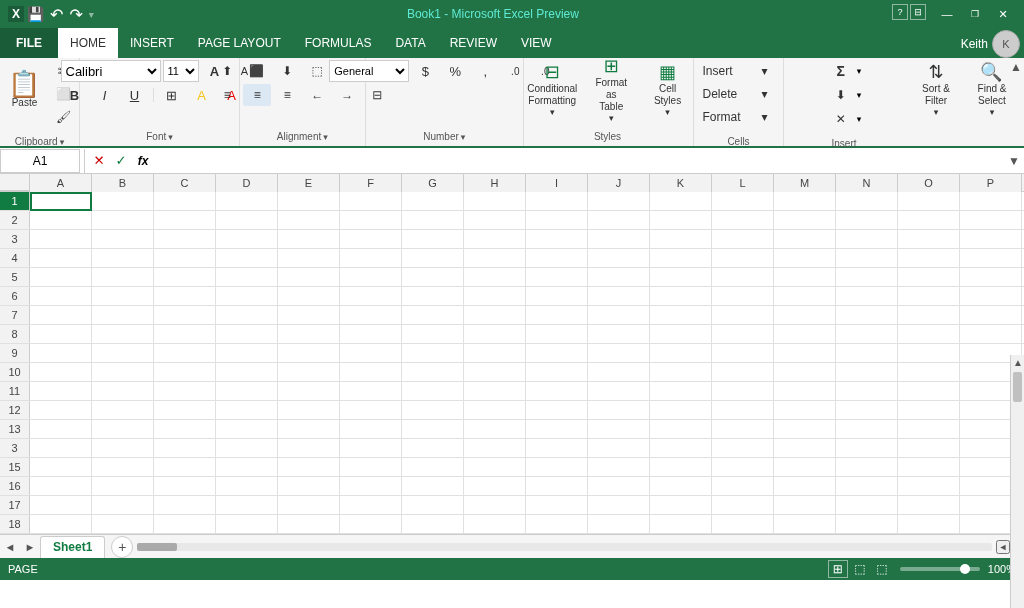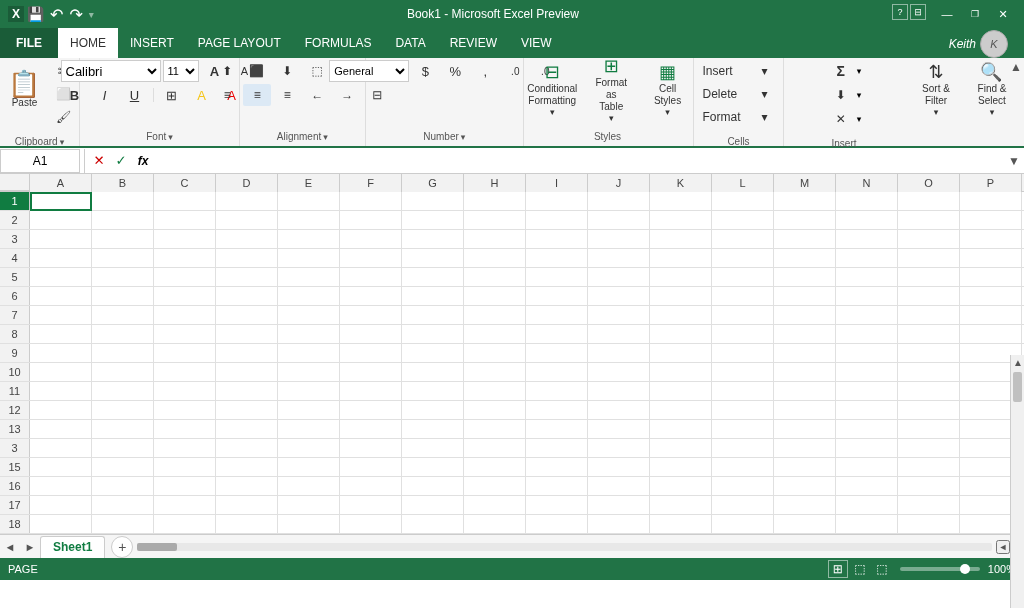--- a/index.html
+++ b/index.html
@@ -9,21 +9,21 @@
     #title-bar {
       height: 28px;
       background: #217346;
       display: flex;
       align-items: center;
       justify-content: space-between;
       padding: 0 8px;
       color: white;
     }
     #title-bar .left-icons { display: flex; align-items: center; gap: 4px; }
-    #title-bar .title { flex: 1; text-align: center; font-size: 12px; color: #ffffff; }
+    #title-bar .title { flex: 1; text-align: center; font-size: 12px; color: #5eead4; }
     #title-bar .window-controls { display: flex; gap: 2px; }
     .title-icon { width: 16px; height: 16px; display: flex; align-items: center; justify-content: center; font-size: 11px; cursor: pointer; }
     .win-btn { width: 26px; height: 20px; display: flex; align-items: center; justify-content: center; font-size: 11px; cursor: pointer; background: transparent; color: white; border: none; }
     .undo-redo { display: flex; gap: 2px; align-items: center; }
     .undo-redo button { background: transparent; border: none; color: white; font-size: 13px; cursor: pointer; padding: 0 2px; }
 
     
     #menu-bar {
       height: 30px;
       background: #217346;
@@ -51,21 +51,21 @@
       height: 30px;
       cursor: pointer;
       border: none;
       display: flex;
       align-items: center;
     }
     .menu-tab.active {
       background: #fff;
       color: #333;
     }
-    .menu-right { margin-left: auto; display: flex; align-items: center; gap: 8px; padding-right: 16px; font-style: italic; }
+    .menu-right { margin-left: auto; display: flex; align-items: center; gap: 8px; padding-right: 4px; }
     .user-info { display: flex; align-items: center; gap: 4px; color: white; font-size: 12px; }
     .avatar { width: 28px; height: 28px; border-radius: 50%; background: #ccc; overflow: hidden; border: 1px solid #aaa; }
     .ribbon-group {
       display: flex;
       flex-direction: column;
       align-items: center;
       border-right: 1px solid #ddd;
       padding: 2px 6px;
       min-width: 50px;
     }

